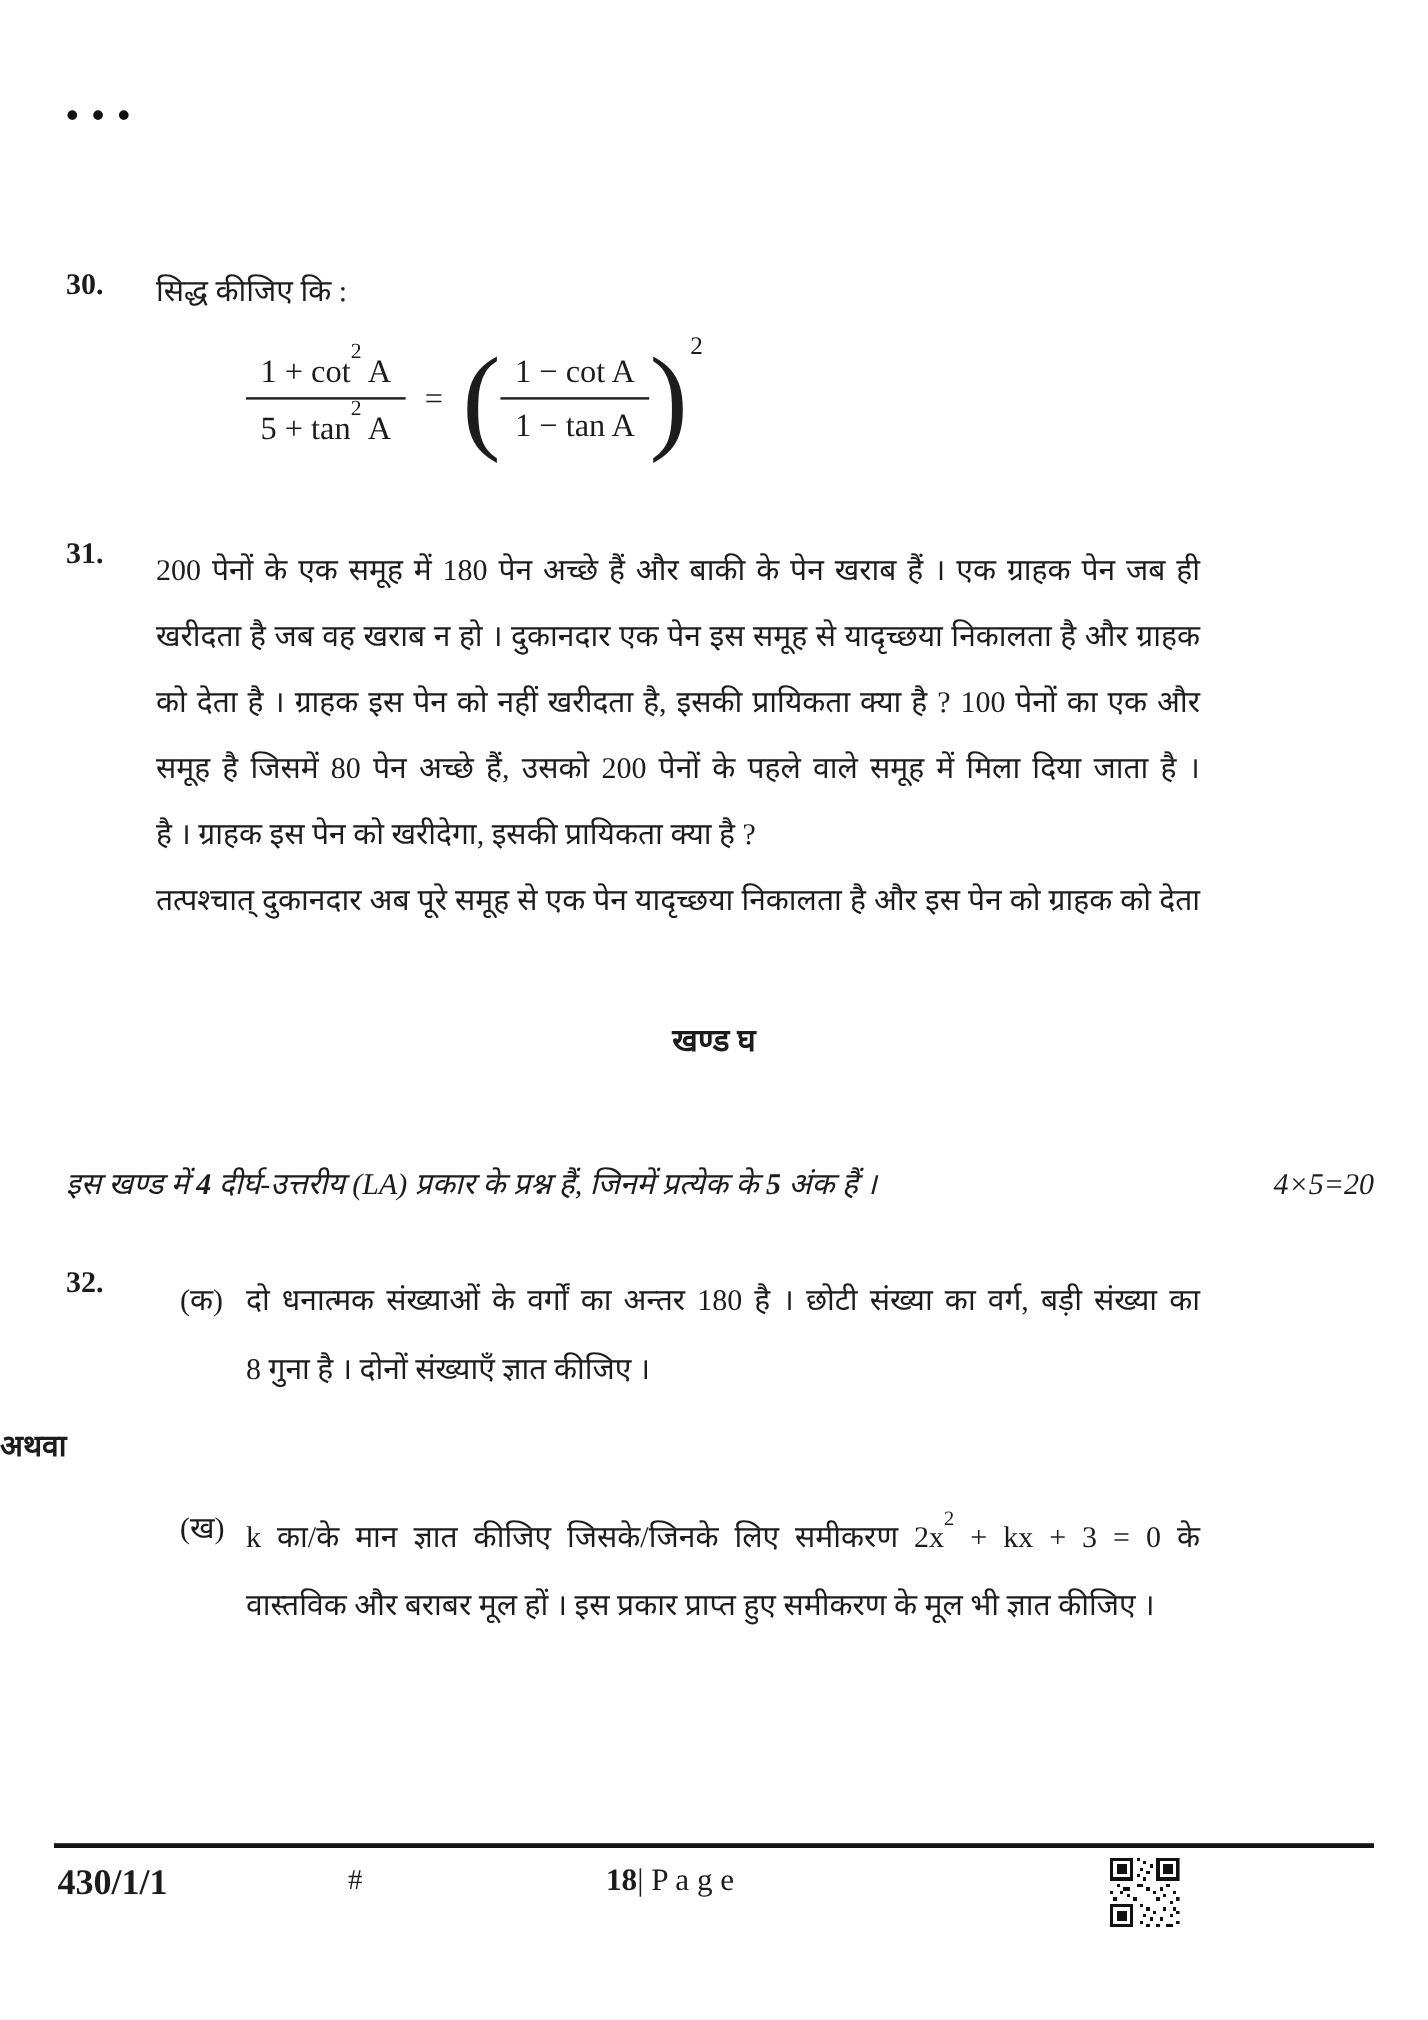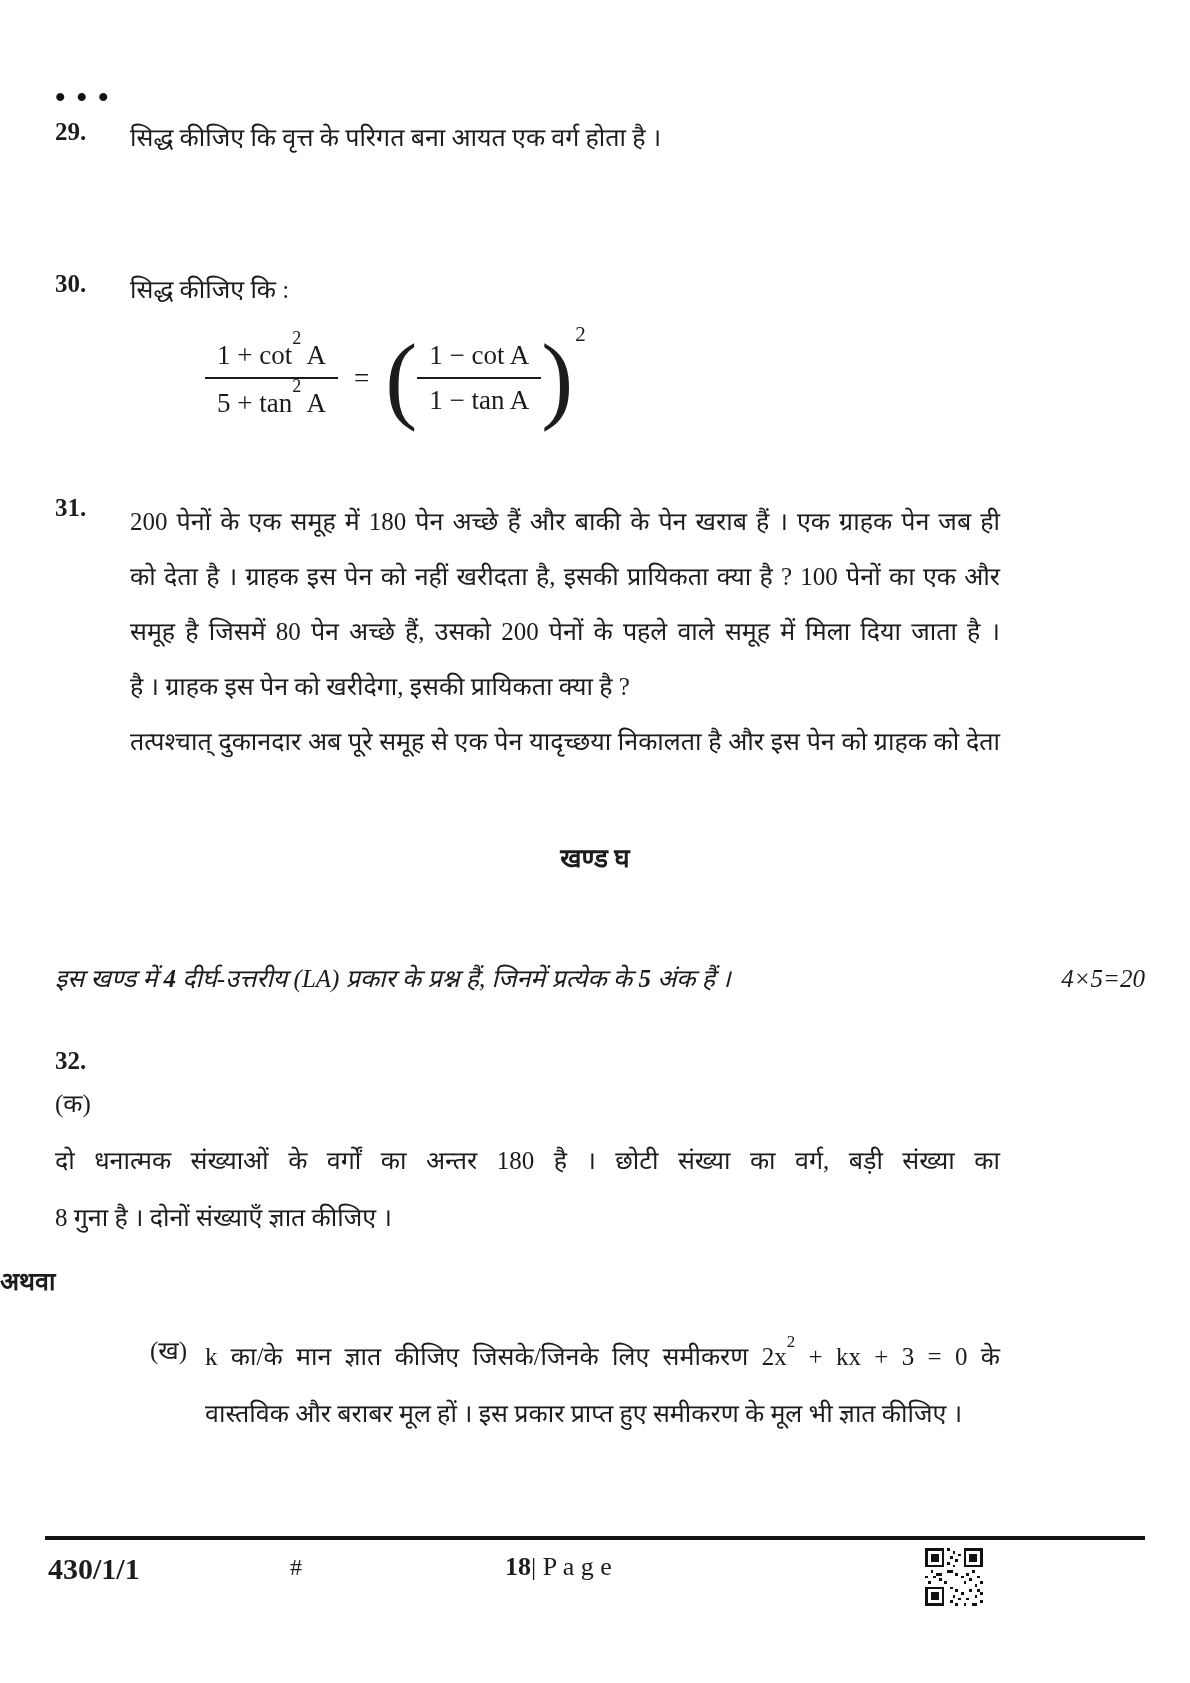--- a/index.html
+++ b/index.html
@@ -30,21 +30,21 @@
   .jline { line-height:55px; text-align:justify; text-align-last:justify; }
   .jline.last { text-align:left; text-align-last:left; }
   .q32-line { line-height:57px; }
   .wide-num { width:95px; }
   .part-label { width:55px; flex-shrink:0; }
 
   
   .q29 { margin-top:6px; }
   .q30 { margin-top:112px; }
   .q31 { margin-top:64px; }
-  .q32 { margin-top:50px;flex-direction:column; }
+  .q32 { margin-top:50px; }
 
   
   .formula {
     margin-top:16px;
     margin-left:205px;
     display:flex;
     align-items:center;
     font-size:27px;
     line-height:1;
     height:104px;
@@ -108,24 +108,20 @@
   .footer-page .pnum { font-weight:bold; }
   .qr { position:absolute; left:880px; top:-4px; width:58px; height:58px; }
 </style>
 </head>
 <body>
 
 <div class="page">
 
   <div class="dots">•••</div>
 
-  <div class="q-row q29">
-    <div class="q-num">29.</div>
-    <div class="q-text sline">सिद्ध कीजिए कि वृत्त के परिगत बना आयत एक वर्ग होता है ।</div>
-  </div>
 
   <div class="q-row q30">
     <div class="q-num">30.</div>
     <div class="q-text sline">सिद्ध कीजिए कि :</div>
   </div>
 
   <div class="formula">
     <span class="frac">
       <span class="top"><span>1 + cot</span><sup class="fsup">2</sup><span> A</span></span>
       <span class="bot"><span>5 + tan</span><sup class="fsup">2</sup><span> A</span></span>
@@ -137,20 +133,21 @@
       <span class="bot">1 − tan A</span>
     </span>
     <span class="big-paren">)</span>
     <span class="rhs-exp">2</span>
   </div>
 
   <div class="q-row q31">
     <div class="q-num">31.</div>
     <div class="q-text">
       <div class="jline">200 पेनों के एक समूह में 180 पेन अच्छे हैं और बाकी के पेन खराब हैं । एक ग्राहक पेन जब ही</div>
+      <div class="jline">खरीदता है जब वह खराब न हो । दुकानदार एक पेन इस समूह से यादृच्छया निकालता है और ग्राहक</div>
       <div class="jline">को देता है । ग्राहक इस पेन को नहीं खरीदता है, इसकी प्रायिकता क्या है ? 100 पेनों का एक और</div>
       <div class="jline">समूह है जिसमें 80 पेन अच्छे हैं, उसको 200 पेनों के पहले वाले समूह में मिला दिया जाता है ।</div>
       <div class="jline last">है । ग्राहक इस पेन को खरीदेगा, इसकी प्रायिकता क्या है ?</div>
       <div class="jline">तत्पश्चात् दुकानदार अब पूरे समूह से एक पेन यादृच्छया निकालता है और इस पेन को ग्राहक को देता</div>
     </div>
   </div>
 
   <div class="section-title">खण्ड घ</div>
 
   <div class="instruction">

